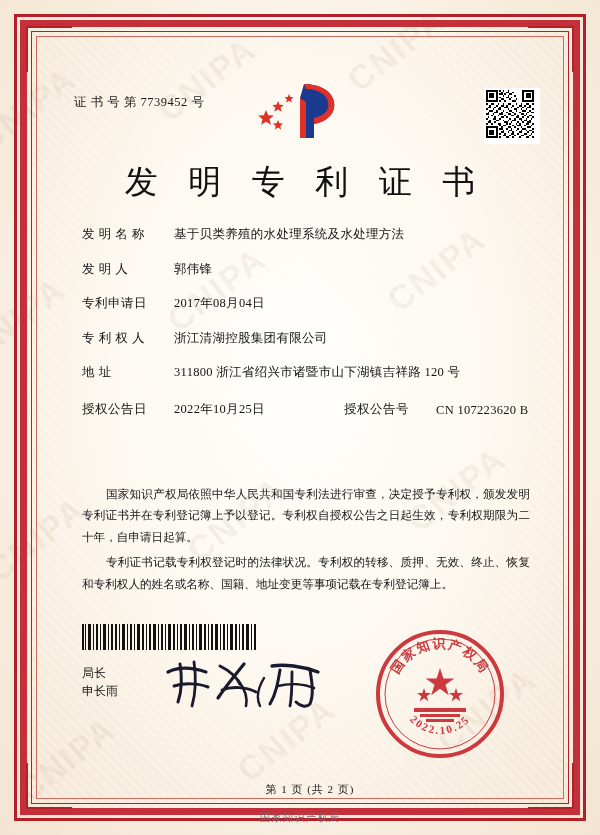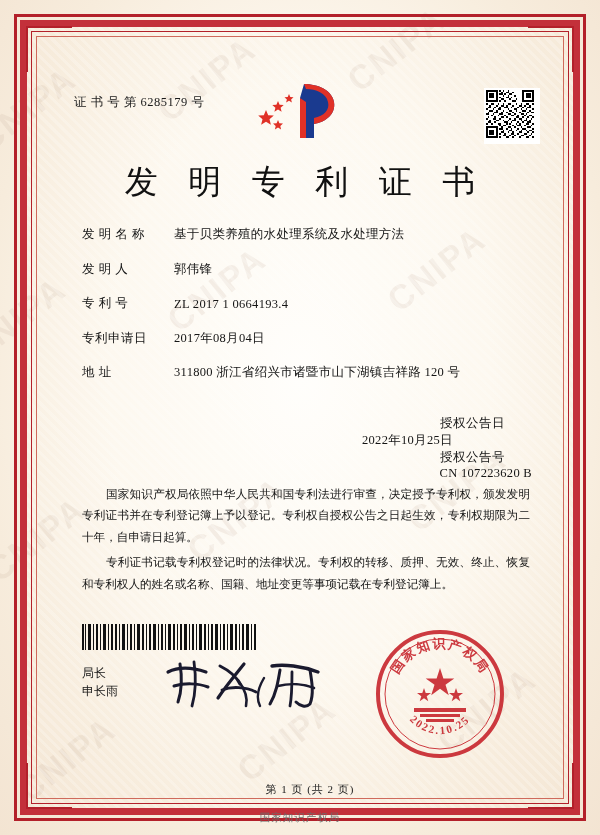--- a/index.html
+++ b/index.html
@@ -289,21 +289,21 @@
   <div id="border-mid"></div>
   <div id="border-inner"></div>
   <div id="border-thin"></div>
   <div class="corner tl"></div>
   <div class="corner tr"></div>
   <div class="corner bl"></div>
   <div class="corner br"></div>
 
   <div id="content">
 
-    <div id="cert-number">证 书 号 第 6285179 号</div>
+    <div id="cert-number">证 书 号 第 7739452 号</div>
 
     <div id="qr-code">
       <svg width="48" height="48" viewBox="0 0 29 29" shape-rendering="crispEdges">
         <rect width="29" height="29" fill="#fff"></rect>
         <g fill="#000">
           <rect x="0" y="0" width="7" height="1"></rect>
             <rect x="0" y="6" width="7" height="1"></rect>
           <rect x="0" y="0" width="1" height="7"></rect>
             <rect x="6" y="0" width="1" height="7"></rect>
           <rect x="2" y="2" width="3" height="3"></rect>
@@ -511,32 +511,32 @@
     <div id="fields">
       <div class="field-row">
         <span class="field-label">发 明 名 称</span>
         <span class="field-value">基于贝类养殖的水处理系统及水处理方法</span>
       </div>
       <div class="field-row">
         <span class="field-label">发 明 人</span>
         <span class="field-value">郭伟锋</span>
       </div>
       <div class="field-row">
-        <span class="field-label">专 利 号</span>
-        <span class="field-value">ZL 2017 1 0664193.4</span>
+        <span class="field-label">专利申请日</span>
+        <span class="field-value">2017年08月04日</span>
       </div>
       <div class="field-row">
-        <span class="field-label">专利申请日</span>
-        <span class="field-value">2017年08月04日</span>
+        <span class="field-label">专 利 权 人</span>
+        <span class="field-value">浙江清湖控股集团有限公司</span>
       </div>
       <div class="field-row">
         <span class="field-label">地 址</span>
         <span class="field-value">311800 浙江省绍兴市诸暨市山下湖镇吉祥路 120 号</span>
       </div>
-      <div class="field-row split" style="margin-top:34px;flex-direction:column;">
+      <div class="field-row split" style="margin-top:20px;">
         <span class="field-label">授权公告日</span>
         <span class="field-value">2022年10月25日</span>
         <span class="field-label2">授权公告号</span>
         <span class="field-value2">CN 107223620 B</span>
       </div>
     </div>
 
     <div id="paragraphs">
       <p>国家知识产权局依照中华人民共和国专利法进行审查，决定授予专利权，颁发发明专利证书并在专利登记簿上予以登记。专利权自授权公告之日起生效，专利权期限为二十年，自申请日起算。</p>
       <p>专利证书记载专利权登记时的法律状况。专利权的转移、质押、无效、终止、恢复和专利权人的姓名或名称、国籍、地址变更等事项记载在专利登记簿上。</p>

